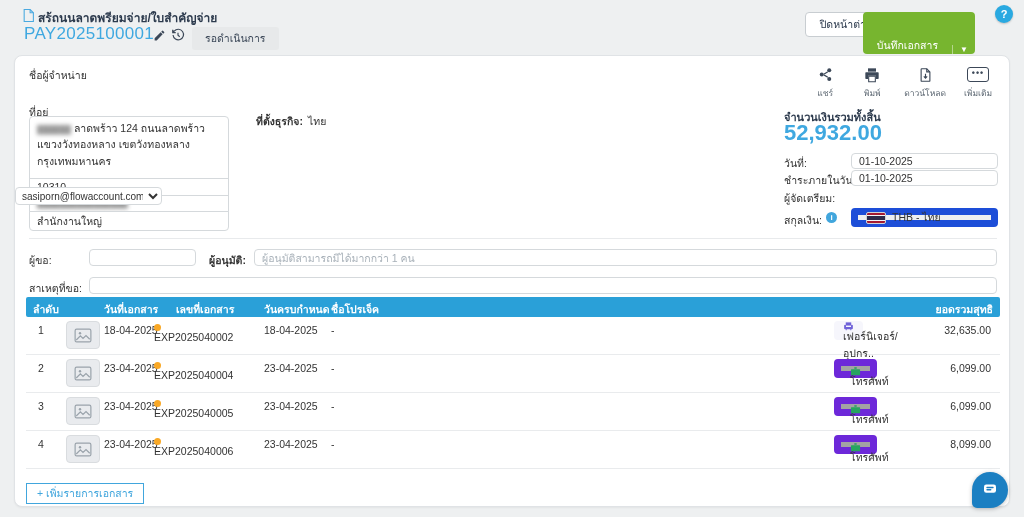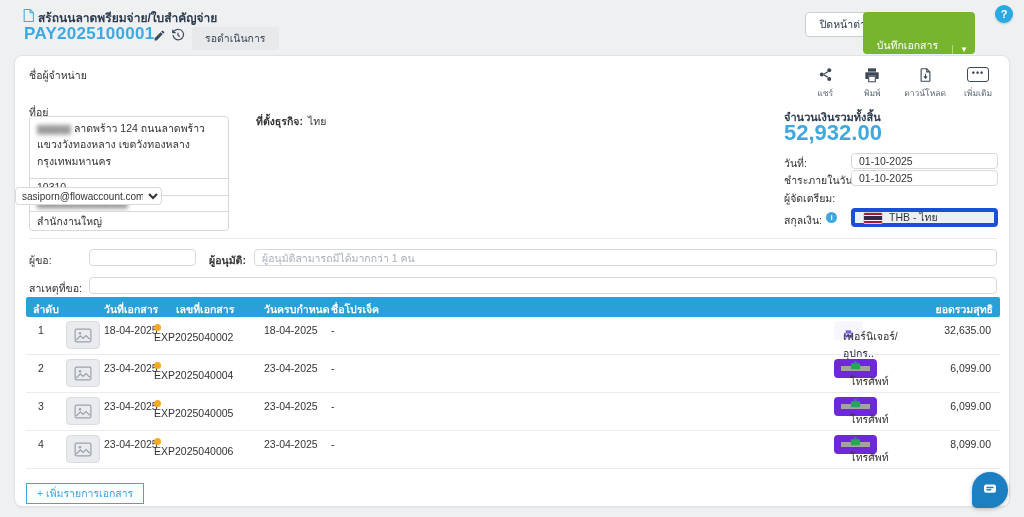--- a/index.html
+++ b/index.html
@@ -3,21 +3,21 @@
 <meta charset="utf-8">
 <style>
   *{box-sizing:border-box;margin:0;padding:0}
   html,body{width:1024px;height:517px}
   body{position:relative;background:#eef0f1;font-family:"Liberation Sans",sans-serif;color:#333;overflow:hidden;font-size:10.5px}
   .abs{position:absolute}
 
   
   .page-title{left:38px;top:8px;font-size:12px;font-weight:bold;color:#2c3a4d}
   .doc-icon{left:23px;top:9px}
-  .doc-number{left:24px;top:24px;font-size:17px;font-weight:bold;color:#3fa8e0;letter-spacing:.3px}
+  .doc-number{left:24px;top:24px;font-size:17px;font-weight:normal;color:#3fa8e0;letter-spacing:.3px}
   .edit-icon{left:153px;top:29px;cursor:pointer}
   .history-icon{left:171px;top:28px;cursor:pointer}
   .status-badge{left:192px;top:27px;background:#e7e9ea;border-radius:3px;padding:3px 13px;font-size:10.5px;color:#3c4858}
   .btn-close{right:138px;top:12px;height:25px;padding:0 14px;background:#fff;border:1px solid #c8cdd1;border-radius:4px;font-size:10.5px;color:#2c3a4d;display:flex;align-items:center;cursor:pointer}
   .btn-save{right:49px;top:12px;height:42px;background:#77b52f;border:none;border-radius:4px;display:flex;align-items:flex-end;cursor:pointer;overflow:hidden}
   .btn-save .lbl{display:flex;align-items:center;padding:0 14px;color:#fff;font-size:10.5px}
   .btn-save .caret{display:flex;align-items:center;padding:0 7px;border-left:1px solid rgba(255,255,255,.45);color:#fff;font-size:8px}
   .help-circle{right:11px;top:5px;width:18px;height:18px;border-radius:50%;background:#29a9e1;color:#fff;font-size:11px;font-weight:bold;display:flex;align-items:center;justify-content:center;cursor:pointer;box-shadow:0 1px 2px rgba(0,0,0,.2)}
 
   
@@ -51,21 +51,21 @@
   .sum-label{font-size:10.5px;color:#333}
   .sum-input{left:836px;width:147px;height:16px;font-size:10.5px}
   .lbl-date{left:769px;top:99px}
   .in-date{top:97px}
   .lbl-due{left:769px;top:116px}
   .in-due{top:114px}
   .lbl-prep{left:769px;top:134px}
   .in-prep{top:131px;height:18px;border:1px solid #d5d9dc;border-radius:4px;width:147px;font-size:10px;color:#333;padding:2px 2px;background:#fff;font-family:"Liberation Sans",sans-serif}
   .lbl-cur{left:769px;top:156px}
   .info-icon{left:811px;top:156px;width:11px;height:11px;border-radius:50%;background:#41a6dd;color:#fff;font-size:8px;font-weight:bold;display:flex;align-items:center;justify-content:center;font-style:normal}
-  .cur-pill{left:836px;top:152px;width:147px;height:19px;background:#edeff1;border:4px solid #1d4ed8;border-radius:4px;display:flex;align-items:center;gap:6px;padding:0 8px}
+  .cur-pill{left:836px;top:152px;width:147px;height:19px;background:#edeff1;border:7px solid #1d4ed8;border-radius:4px;display:flex;align-items:center;gap:6px;padding:0 8px}
   .flag{width:20px;height:12px;border-radius:2px;background:linear-gradient(180deg,#a51931 0 16.6%,#f4f5f8 16.6% 33.3%,#2d2a4a 33.3% 66.6%,#f4f5f8 66.6% 83.3%,#a51931 83.3% 100%);border:1px solid #cfd3d6}
 
   .divider{left:14px;top:182px;width:968px;height:1px;background:#e8eaec}
 
   .lbl-req{left:14px;top:196px}
   .in-req{left:74px;top:193px;width:107px;height:17px}
   .lbl-appr{left:194px;top:196px;font-weight:bold}
   .in-appr{left:239px;top:193px;width:743px;height:17px}
   .in-appr::placeholder{color:#a8b1b9}
   .lbl-reason{left:14px;top:224px}
@@ -78,21 +78,21 @@
   .tbody{left:11px;top:261px;width:974px}
   .trow{position:relative;height:38px;border-bottom:1px solid #e9ebed}
   .trow span{position:absolute;top:7px;font-size:10.5px;color:#333}
   .c-no{left:12px}
   .thumb{left:40px;top:4px!important;width:34px;height:28px;background:#e9ebee;border:1px solid #d9dcdf;border-radius:4px;display:flex;align-items:center;justify-content:center;cursor:pointer}
   .c-date{left:78px}
   .c-docno{left:128px;display:flex;align-items:center;gap:5px}
   .dot{width:7px;height:7px;border-radius:50%;background:#f9a825;display:inline-block}
   .c-due{left:238px}
   .c-proj{left:305px}
-  .tag{left:808px;top:4px!important;height:19px;border-radius:4px;display:flex;align-items:flex-end;gap:5px;padding:0 9px;font-size:10px;cursor:pointer}
+  .tag{left:808px;top:4px!important;height:19px;border-radius:4px;display:flex;align-items:flex-start;gap:5px;padding:0 9px;font-size:10px;cursor:pointer}
   .tag.purple{background:#f6f6fc;color:#6f62d8}
   .tag.green{background:#a3a3a3;color:#27a45f;border:7px solid #6d28d9}
   .c-amt{right:9px;}
 
   .btn-add{left:11px;top:427px;height:21px;padding:0 10px;background:#fff;border:1px solid #41a6dd;border-radius:0;color:#41a6dd;font-size:10.5px;display:flex;align-items:center;cursor:pointer}
 
   .chat-bubble{left:972px;top:472px;width:36px;height:36px;background:#1b7fc2;border-radius:18px 18px 18px 5px;display:flex;align-items:center;justify-content:center;cursor:pointer;box-shadow:0 1px 4px rgba(0,0,0,.25);position:absolute}
 </style>
 </head>
 <body>

